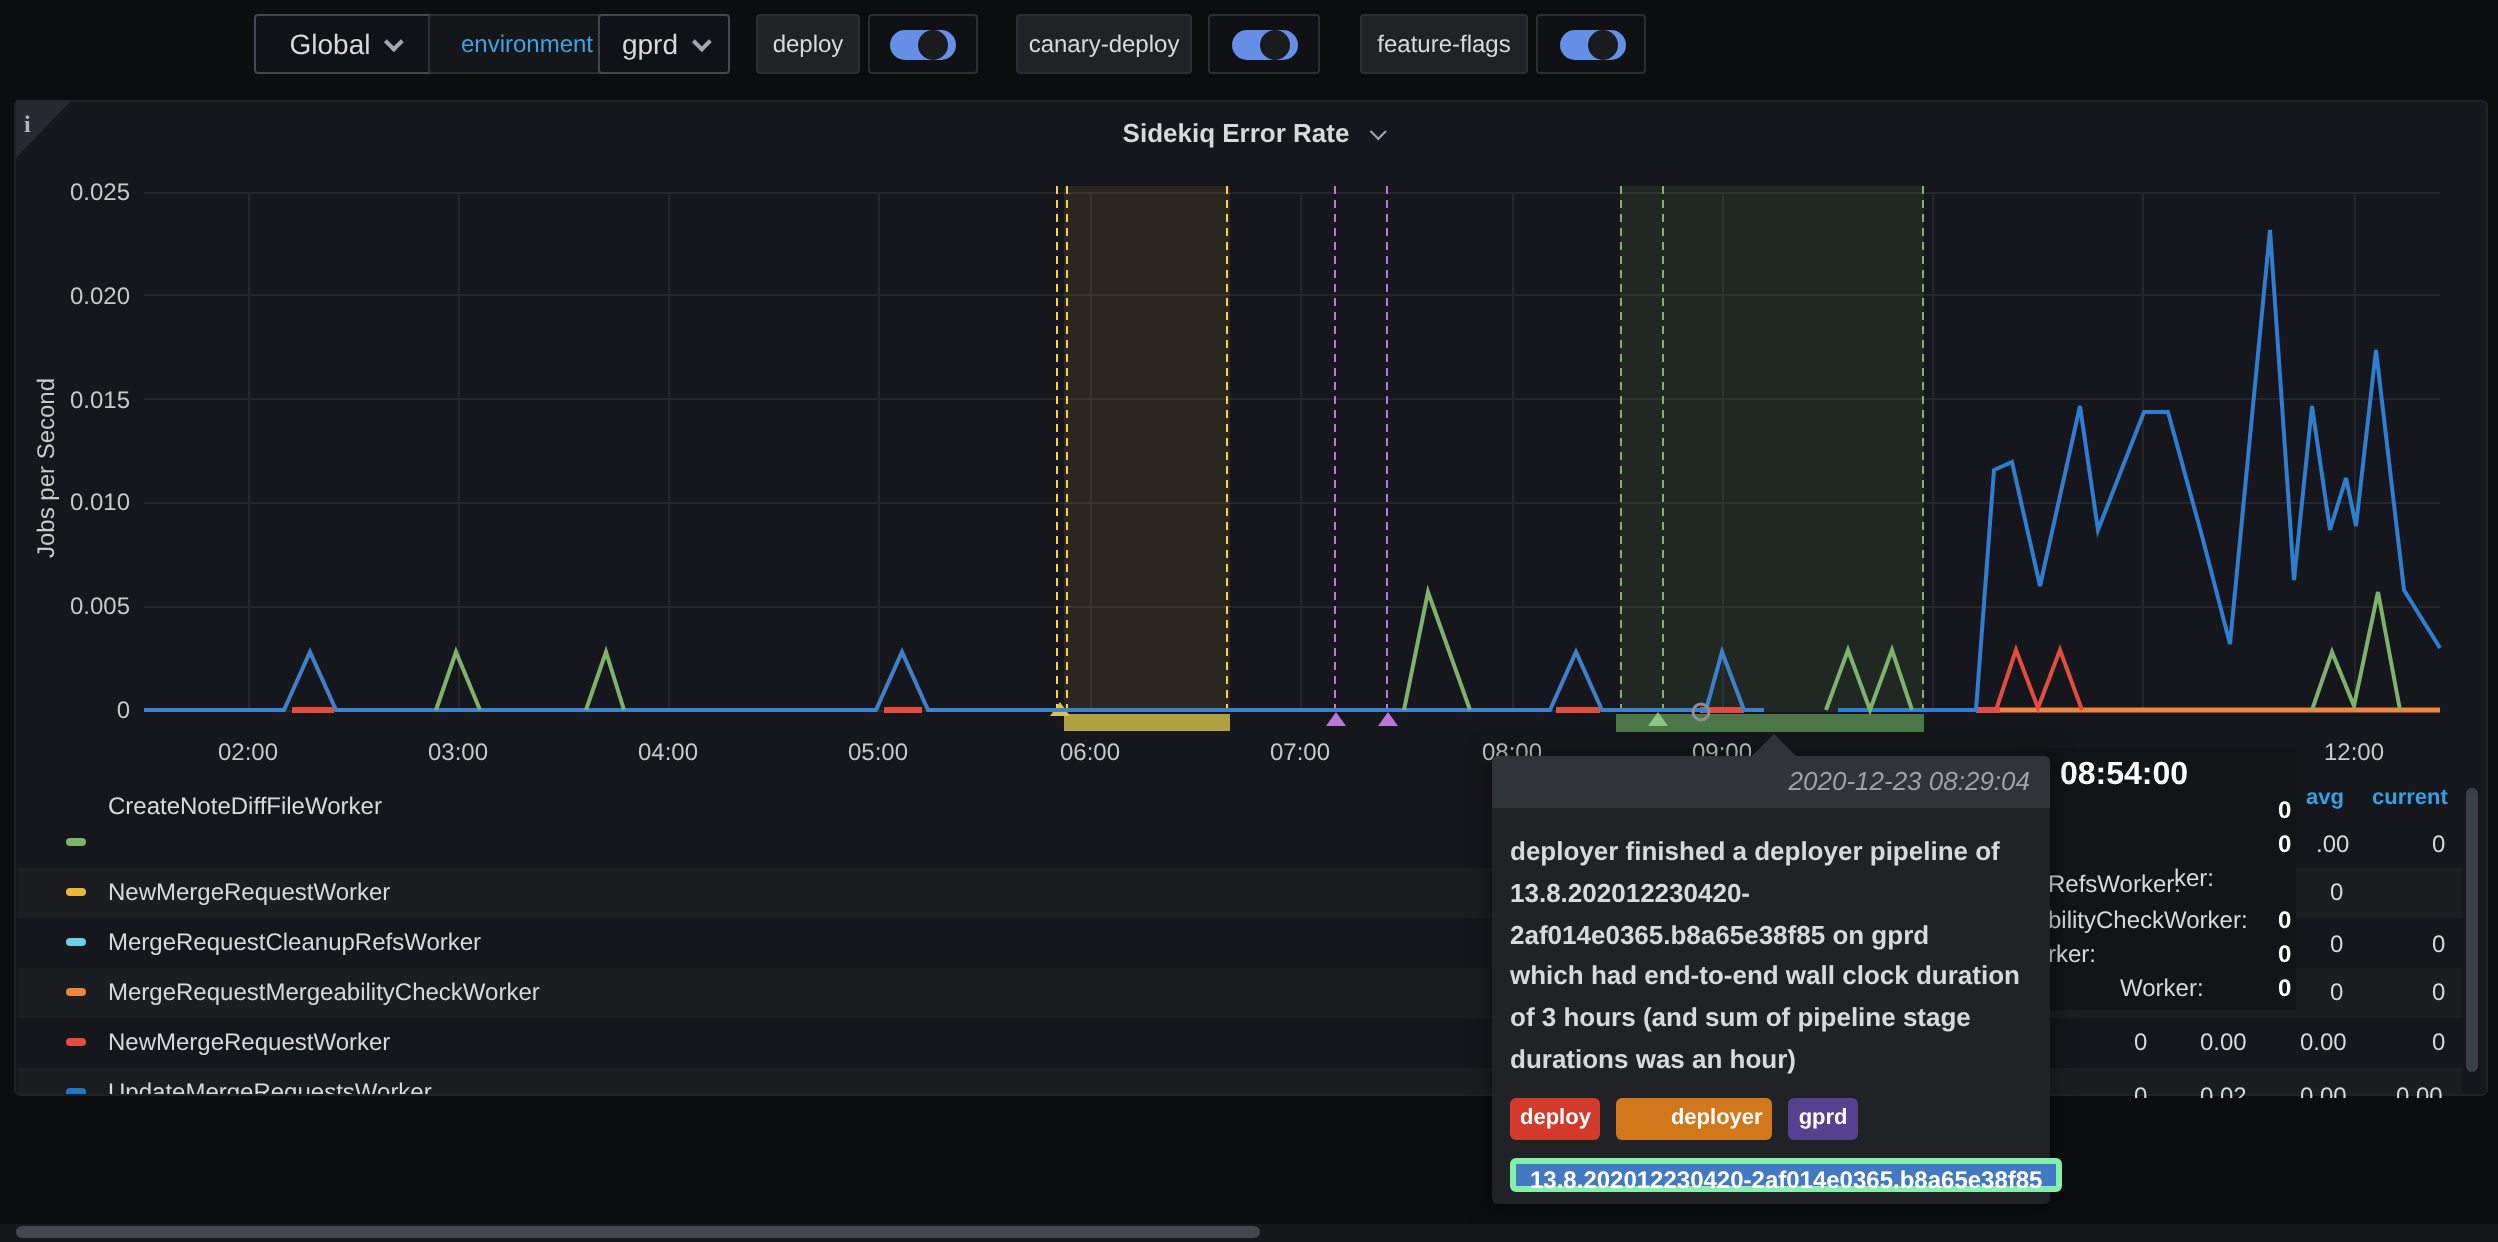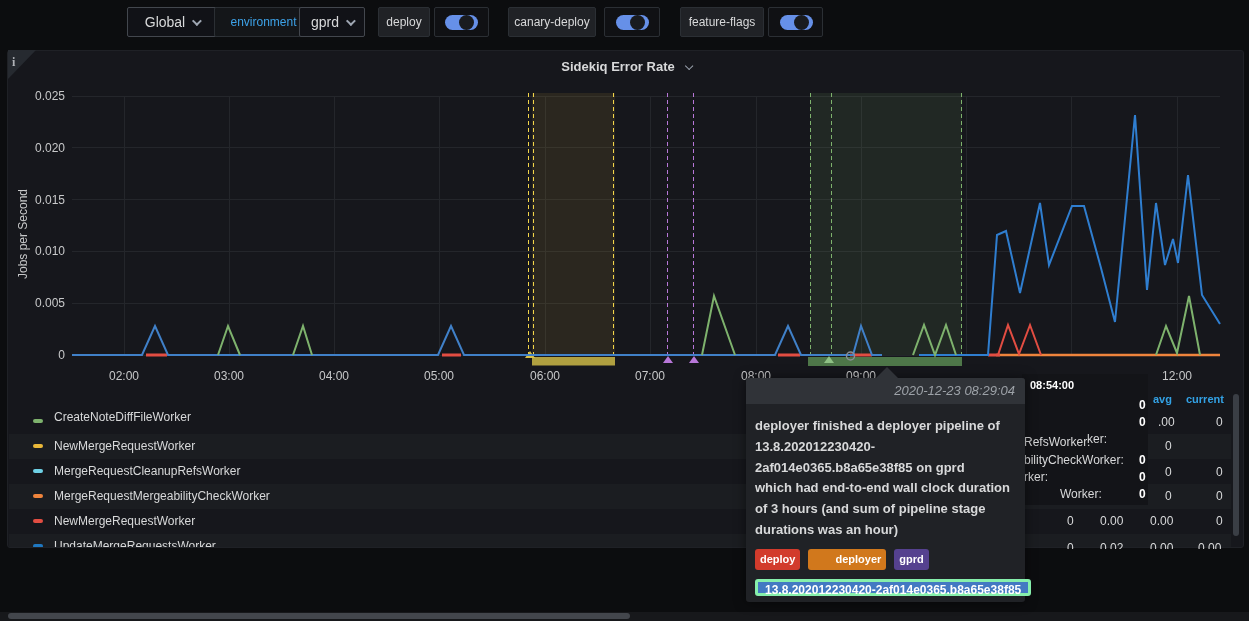--- a/index.html
+++ b/index.html
@@ -75,21 +75,21 @@
     </div>
 
   <div id="panel">
     <div id="title">Sidekiq Error Rate<span style="display:inline-block;margin-left:9px;width:6px;height:6px;border-right:1.5px solid #9fa7b3;border-bottom:1.5px solid #9fa7b3;transform:rotate(45deg) translateY(-3px);"></span></div>
 
     <div class="stripe" style="top:383px;"></div>
     <div class="stripe" style="top:433px;"></div>
     <div class="stripe" style="top:483px; height:15px;"></div>
 
     <div class="leg-dash" style="top:368px; background:#7eb26d;"></div>
-    <div class="leg-row" style="top:359px;">CreateNoteDiffFileWorker</div>
+    <div class="leg-row" style="top:345px;">CreateNoteDiffFileWorker</div>
     <div class="leg-dash" style="top:393px; background:#eab839;"></div>
     <div class="leg-row" style="top:388px;">NewMergeRequestWorker</div>
     <div class="leg-dash" style="top:418px; background:#6ed0e5;"></div>
     <div class="leg-row" style="top:413px;">MergeRequestCleanupRefsWorker</div>
     <div class="leg-dash" style="top:443px; background:#ef843c;"></div>
     <div class="leg-row" style="top:438px;">MergeRequestMergeabilityCheckWorker</div>
     <div class="leg-dash" style="top:468px; background:#e24d42;"></div>
     <div class="leg-row" style="top:463px;">NewMergeRequestWorker</div>
     <div class="leg-dash" style="top:493px; background:#1f78c1;"></div>
     <div class="leg-row" style="top:488px;">UpdateMergeRequestsWorker</div>
@@ -184,21 +184,21 @@
       <text x="861" y="380" text-anchor="middle">09:00</text>
       <text x="1177" y="380" text-anchor="middle">12:00</text>
       <text x="23" y="238" text-anchor="middle" transform="rotate(-90 23 234)">Jobs per Second</text>
     </g>
 
     <polygon points="8,50 36,50 8,79" fill="#262a30"></polygon>
     <text x="12" y="66" fill="#b0b3b8" font-size="12" font-weight="bold" font-family="Liberation Serif, serif">i</text>
   </svg>
 
   <div class="abs" style="left:1022px; top:374px; width:126px; height:131px; background:#131418; z-index:4;"></div>
-  <div class="fragb" style="left:1030px; top:379px; font-size:11px;">08:54:00</div>
+  <div class="fragb" style="left:1030px; top:379px; font-size:16px;">08:54:00</div>
   <div class="frag" style="left:1087px; top:398px;margin-top:34px;">ker:</div>
   <div class="fragb" style="left:1139px; top:398px;">0</div>
   <div class="fragb" style="left:1139px; top:415px;">0</div>
   <div class="frag" style="left:1024px; top:435px;">RefsWorker:</div>
   <div class="frag" style="left:1024px; top:453px;">bilityCheckWorker:</div>
   <div class="fragb" style="left:1139px; top:453px;">0</div>
   <div class="frag" style="left:1024px; top:470px;">rker:</div>
   <div class="fragb" style="left:1139px; top:470px;">0</div>
   <div class="frag" style="left:1060px; top:487px;">Worker:</div>
   <div class="fragb" style="left:1139px; top:487px;">0</div>

